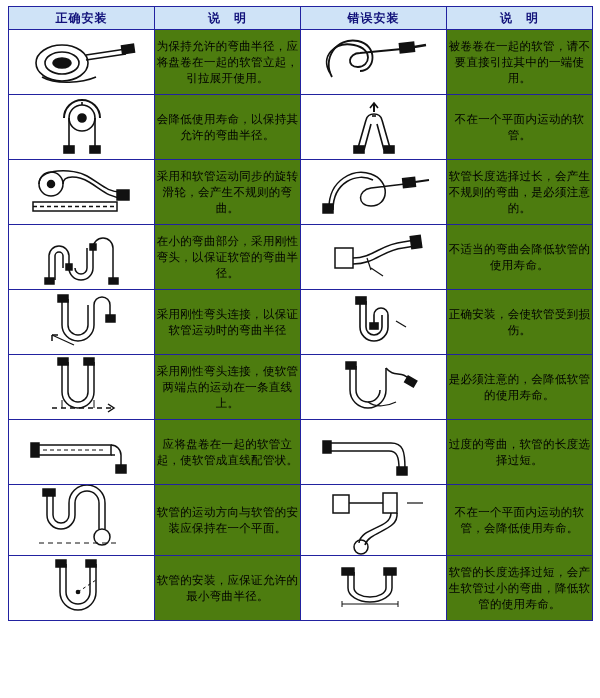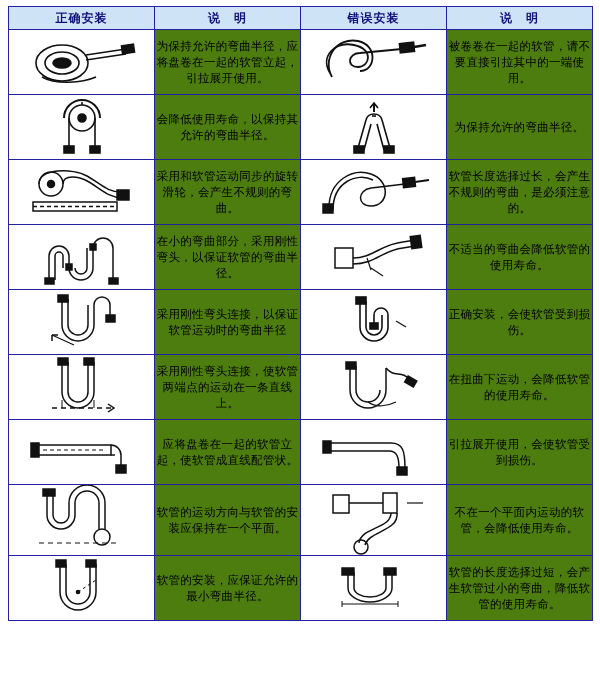--- a/index.html
+++ b/index.html
@@ -140,21 +140,21 @@
 <path d="M44 50 L52 22 C54 14 66 14 68 22 L76 50"></path>
 <path d="M50 52 L57 26 M70 52 L63 26"></path>
 <path d="M58 18 L62 18"></path>
 <rect x="40" y="48" width="10" height="7" fill="#111"></rect>
                 <rect x="70" y="48" width="10" height="7" fill="#111"></rect>
 <path d="M60 6 L60 14" stroke-width="2"></path>
                 <path d="M56 10 L60 5 L64 10"></path>
               </g>
             </svg>
           </td>
-          <td class="txt-cell">为保持允许的弯曲半径。</td>
+          <td class="txt-cell">不在一个平面内运动的软管。</td>
         </tr>
         <tr>
           <td class="img-cell">
             <svg class="dg" width="130" height="60" viewBox="0 0 130 60">
               <g fill="none" stroke="#111" stroke-width="1.5">
 <circle cx="34" cy="22" r="12"></circle>
                 <circle cx="34" cy="22" r="3.5" fill="#111"></circle>
 <path d="M22 22 C22 6 56 6 70 14 C84 22 90 30 104 30"></path>
 <path d="M46 22 C46 12 62 14 72 20 C84 27 92 36 106 36"></path>
 <rect x="16" y="40" width="84" height="9"></rect>
@@ -257,21 +257,21 @@
               <g fill="none" stroke="#111" stroke-width="1.5">
 <path d="M36 10 L36 34 A18 18 0 0 0 72 34 L72 12"></path>
 <path d="M42 10 L42 34 A12 12 0 0 0 66 34"></path>
 <path d="M72 12 C80 22 88 14 96 24"></path>
 <rect x="32" y="6" width="10" height="7" fill="#111"></rect>
 <rect x="92" y="22" width="10" height="7" transform="rotate(30 97 25)" fill="#111"></rect>
 <path d="M54 46 C62 52 74 50 82 46" stroke-width="1.2"></path>
               </g>
             </svg>
           </td>
-          <td class="txt-cell">在扭曲下运动，会降低软管的使用寿命。</td>
+          <td class="txt-cell">是必须注意的，会降低软管的使用寿命。</td>
         </tr>
         <tr>
           <td class="img-cell">
             <svg class="dg" width="130" height="54" viewBox="0 0 130 54">
               <g fill="none" stroke="#111" stroke-width="1.5">
 <rect x="20" y="20" width="74" height="10"></rect>
 <path d="M94 20 A10 10 0 0 1 104 30 L104 42"></path>
 <path d="M94 30 L98 30"></path>
 <rect x="14" y="18" width="8" height="14" fill="#111"></rect>
 <rect x="99" y="40" width="10" height="8" fill="#111"></rect>
@@ -283,21 +283,21 @@
           <td class="img-cell">
             <svg class="dg" width="130" height="54" viewBox="0 0 130 54">
               <g fill="none" stroke="#111" stroke-width="1.5">
 <path d="M22 18 L82 18 C94 18 96 26 96 44"></path>
 <path d="M22 26 L80 26 C88 26 90 32 90 44"></path>
 <rect x="14" y="16" width="8" height="12" fill="#111"></rect>
 <rect x="88" y="42" width="10" height="8" fill="#111"></rect>
               </g>
             </svg>
           </td>
-          <td class="txt-cell">引拉展开使用，会使软管受到损伤。</td>
+          <td class="txt-cell">过度的弯曲，软管的长度选择过短。</td>
         </tr>
         <tr>
           <td class="img-cell">
             <svg class="dg" width="126" height="70" viewBox="0 0 126 70">
               <g fill="none" stroke="#111" stroke-width="1.5">
 <path d="M28 8 L28 30 A14 14 0 0 0 56 30 L56 18 A12 12 0 0 1 80 18 L80 44"></path>
 <path d="M34 8 L34 30 A8 8 0 0 0 50 30 L50 18 A18 18 0 0 1 86 18 L86 44"></path>
 <rect x="24" y="4" width="12" height="7" fill="#111"></rect>
 <circle cx="83" cy="52" r="8"></circle>
 <path d="M20 58 L100 58" stroke-dasharray="5 4" stroke-width="1"></path>

